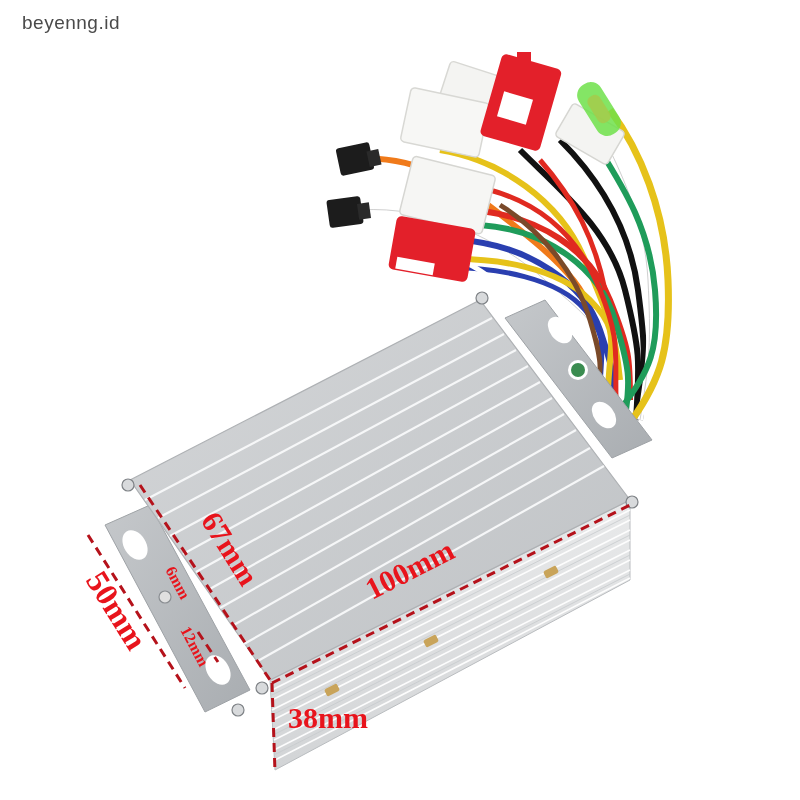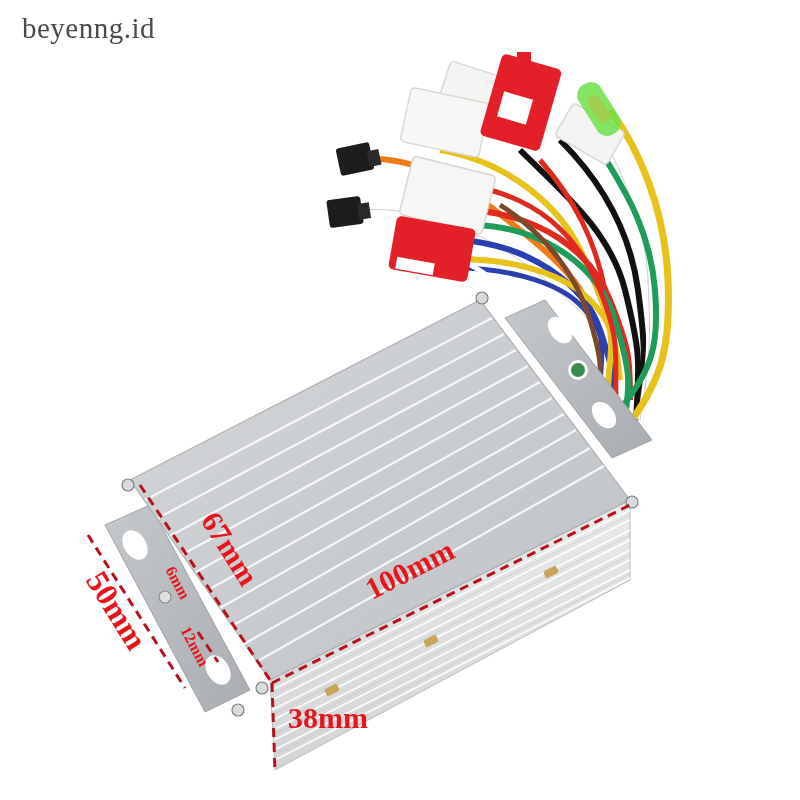--- a/index.html
+++ b/index.html
@@ -1,19 +1,19 @@
 <!DOCTYPE html>
 <html><head>
 <meta charset="utf-8">
 <style>
   html, body { margin: 0; padding: 0; background: #ffffff; }
   body { width: 800px; height: 800px; overflow: hidden; position: relative; font-family: "Liberation Sans", sans-serif; }
   .watermark {
     position: absolute; left: 22px; top: 12px;
-    font-family: Liberation Serif, serif; font-size: 29px; color: #4a4a4a; letter-spacing: 0.5px;
+    font-family: Liberation Sans, sans-serif; font-size: 19px; color: #4a4a4a; letter-spacing: 0.5px;
   }
   svg.scene { position: absolute; left: 0; top: 0; }
   .dim-label { font-family: "Liberation Serif", serif; font-weight: bold; fill: #e8141c; }
 </style>
 </head>
 <body>
 
 <div class="watermark">beyenng.id</div>
 
 <svg class="scene" width="800" height="800" viewBox="0 0 800 800">

